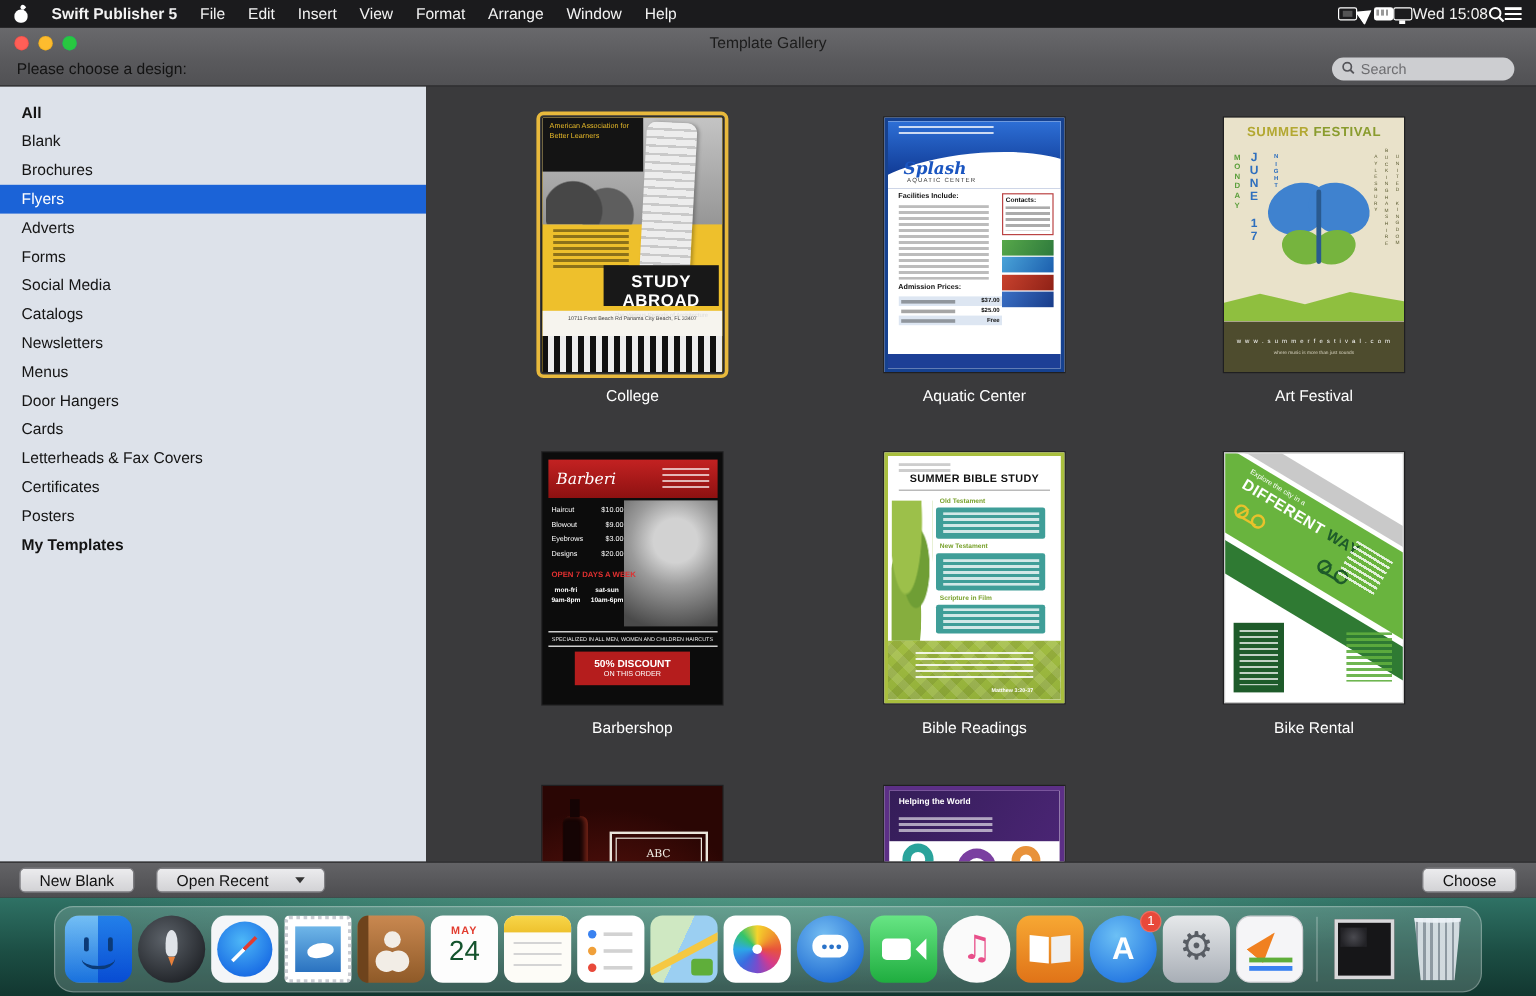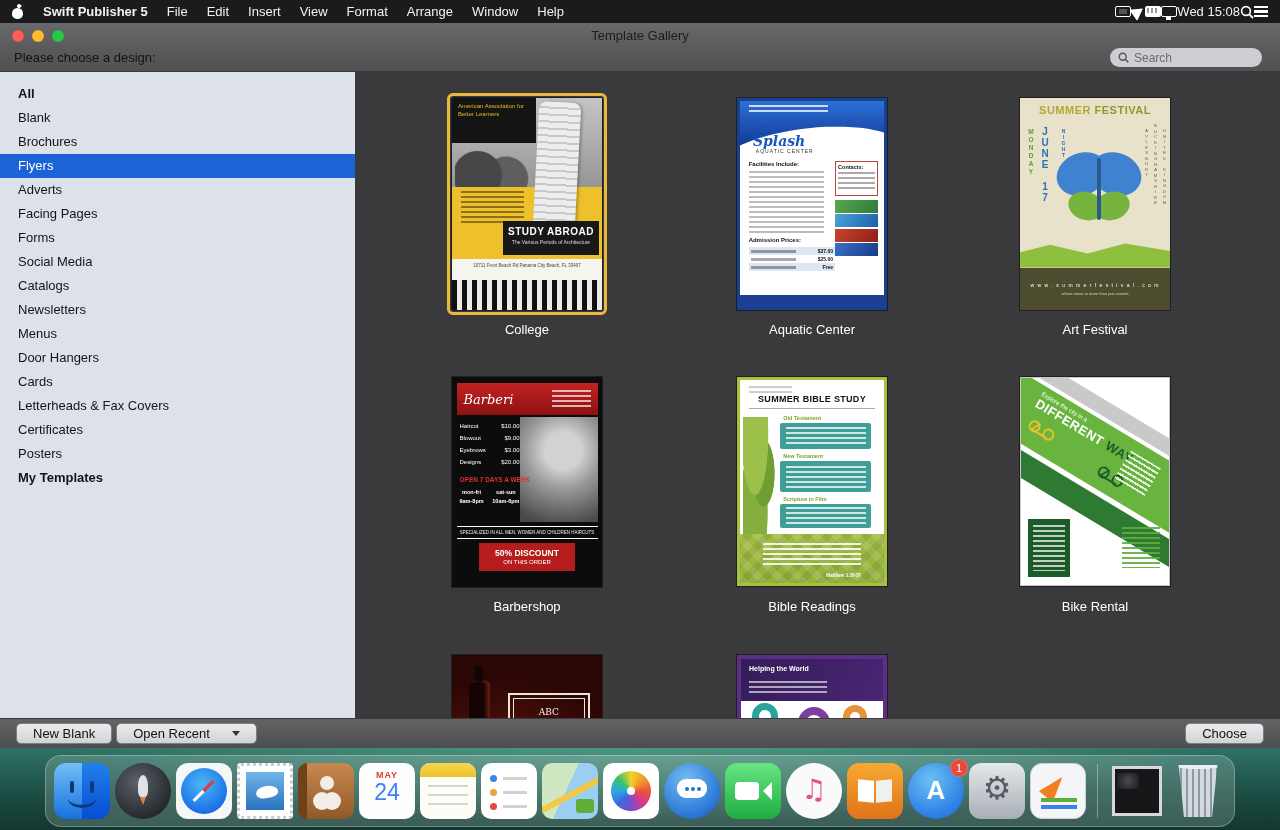--- a/index.html
+++ b/index.html
@@ -79,21 +79,21 @@
     background:radial-gradient(circle at 30% 75%,#474747 0 38%,transparent 40%),
                radial-gradient(circle at 68% 82%,#5e5e5e 0 34%,transparent 36%); }
   .tc-tower { top:2%; left:56%; width:28%; height:60%;
     background:repeating-linear-gradient(180deg,#ededed 0 5px,#c9c9c9 5px 7px);
     border-radius:8px 8px 0 0; transform:rotate(3deg); box-shadow:2px 0 3px rgba(0,0,0,.25); }
   .tc-org { top:0; left:0; width:56%; height:21%; background:#141414; color:#e7b929;
     font-size:6px; line-height:1.3; padding:5px 6px; z-index:2; }
   .tc-body { top:44%; left:6%; width:42%; height:16%; opacity:.75; }
   .tc-head { top:58%; left:34%; right:2%; height:16%; background:#181818; color:#fff;
     text-align:center; padding-top:5px; z-index:3; }
-  .tc-head .h1 { font-size:10px; font-weight:bold; letter-spacing:.5px; }
+  .tc-head .h1 { font-size:14px; font-weight:bold; letter-spacing:.5px; }
   .tc-head .h2 { font-size:5px; color:#ddd; margin-top:2px; line-height:1.3; padding:0 6px; }
   .tc-addr { top:76%; left:0; right:0; height:10%; background:#f6f4ee; color:#444;
     font-size:4.5px; text-align:center; padding-top:4px; line-height:1.4; }
   .tc-stripes { top:86%; left:0; right:0; bottom:0;
     background:repeating-linear-gradient(90deg,#101010 0 5px,#ececec 5px 10px); }
 
   
   .t-aquatic { height:212px; border:3px solid #16418f; background:#fff; }
   .ta-head { top:0; left:0; right:0; height:27%; background:linear-gradient(180deg,#2d6fd6,#0a2e85); overflow:hidden; }
   .ta-head .ll { left:6%; top:8%; width:55%; height:18%; opacity:.9; }
@@ -217,21 +217,21 @@
   .hp-title { font-size:7px; font-weight:bold; }
   .hp-head .ll { position:absolute; left:8px; top:22px; width:55%; height:14px; opacity:.7; }
   .ring { position:absolute; border-radius:50%; }
   .ring.r1 { left:8%; top:44px; width:26px; height:26px; border:7px solid #2aa39b; }
   .ring.r2 { left:40%; top:48px; width:32px; height:32px; border:8px solid #7a3fa0; }
   .ring.r3 { left:72%; top:46px; width:24px; height:24px; border:7px solid #e8923a; }
 
   
   .footer { position:absolute; left:0; right:0; top:718px; height:30px;
     background:linear-gradient(#636366,#4d4d50); border-top:1px solid #3a3a3c;
-    display:flex; align-items:center; padding:0 16px; gap:4px; z-index:10; }
+    display:flex; align-items:center; padding:0 16px; gap:18px; z-index:10; }
   .fbtn { height:21px; padding:0 16px; background:linear-gradient(#ececee,#d2d2d5);
     border:1px solid #7e7e82; border-radius:5px; font-size:13px; color:#111;
     display:flex; align-items:center; gap:8px; cursor:default; }
   .fspacer { flex:1; }
   .caret { width:0; height:0; border-left:4px solid transparent; border-right:4px solid transparent;
     border-top:5px solid #333; margin-left:14px; }
 
   
   .desktop { position:absolute; left:0; right:0; top:748px; height:82px;
     background:radial-gradient(ellipse at 50% -20%,rgba(130,210,180,.45),transparent 65%),
@@ -267,21 +267,21 @@
     background:#fff; border-radius:50% 60% 40% 50%; transform:rotate(-12deg); }
 
   .ic-contacts { border-radius:10px; background:linear-gradient(#c98850,#8f5a28); }
   .ic-contacts::before { content:""; position:absolute; left:0; top:0; bottom:0; width:9px;
     background:#6e431c; border-radius:10px 0 0 10px; }
   .ic-contacts::after { content:""; position:absolute; left:22px; top:13px; width:14px; height:14px;
     background:#f2ede6; border-radius:50%; box-shadow:-5px 18px 0 2px #f2ede6, 5px 18px 0 2px #f2ede6; }
 
   .ic-cal { border-radius:10px; background:#fdfdfd; text-align:center; }
   .cal-month { color:#e23b2e; font-size:9px; font-weight:bold; margin-top:7px; letter-spacing:1px; }
-  .cal-day { color:#3b82f6; font-size:23px; line-height:1; margin-top:1px; }
+  .cal-day { color:#14532d; font-size:23px; line-height:1; margin-top:1px; }
 
   .ic-notes { border-radius:10px; background:#fdfcf7; overflow:hidden; }
   .ic-notes::before { content:""; position:absolute; top:0; left:0; right:0; height:14px;
     background:linear-gradient(#f7d64a,#eec22e); }
   .ic-notes::after { content:""; position:absolute; left:8px; right:8px; top:22px; height:24px;
     background:repeating-linear-gradient(180deg,#d4d4d4 0 2px,transparent 2px 9px); }
 
   .ic-rem { border-radius:10px; background:#fff; }
   .ic-rem::before { content:""; position:absolute; left:9px; top:12px; width:7px; height:7px; border-radius:50%;
     background:#3a82f0; box-shadow:0 14px 0 #f0a03a, 0 28px 0 #e8493a; }
@@ -406,21 +406,20 @@
     </div>
   </div>
 
   <div class="main">
     <div class="sidebar">
       <div class="side-item bold">All</div>
       <div class="side-item">Blank</div>
       <div class="side-item">Brochures</div>
       <div class="side-item selected">Flyers</div>
       <div class="side-item">Adverts</div>
-      <div class="side-item">Facing Pages</div>
       <div class="side-item">Forms</div>
       <div class="side-item">Social Media</div>
       <div class="side-item">Catalogs</div>
       <div class="side-item">Newsletters</div>
       <div class="side-item">Menus</div>
       <div class="side-item">Door Hangers</div>
       <div class="side-item">Cards</div>
       <div class="side-item">Letterheads &amp; Fax Covers</div>
       <div class="side-item">Certificates</div>
       <div class="side-item">Posters</div>

